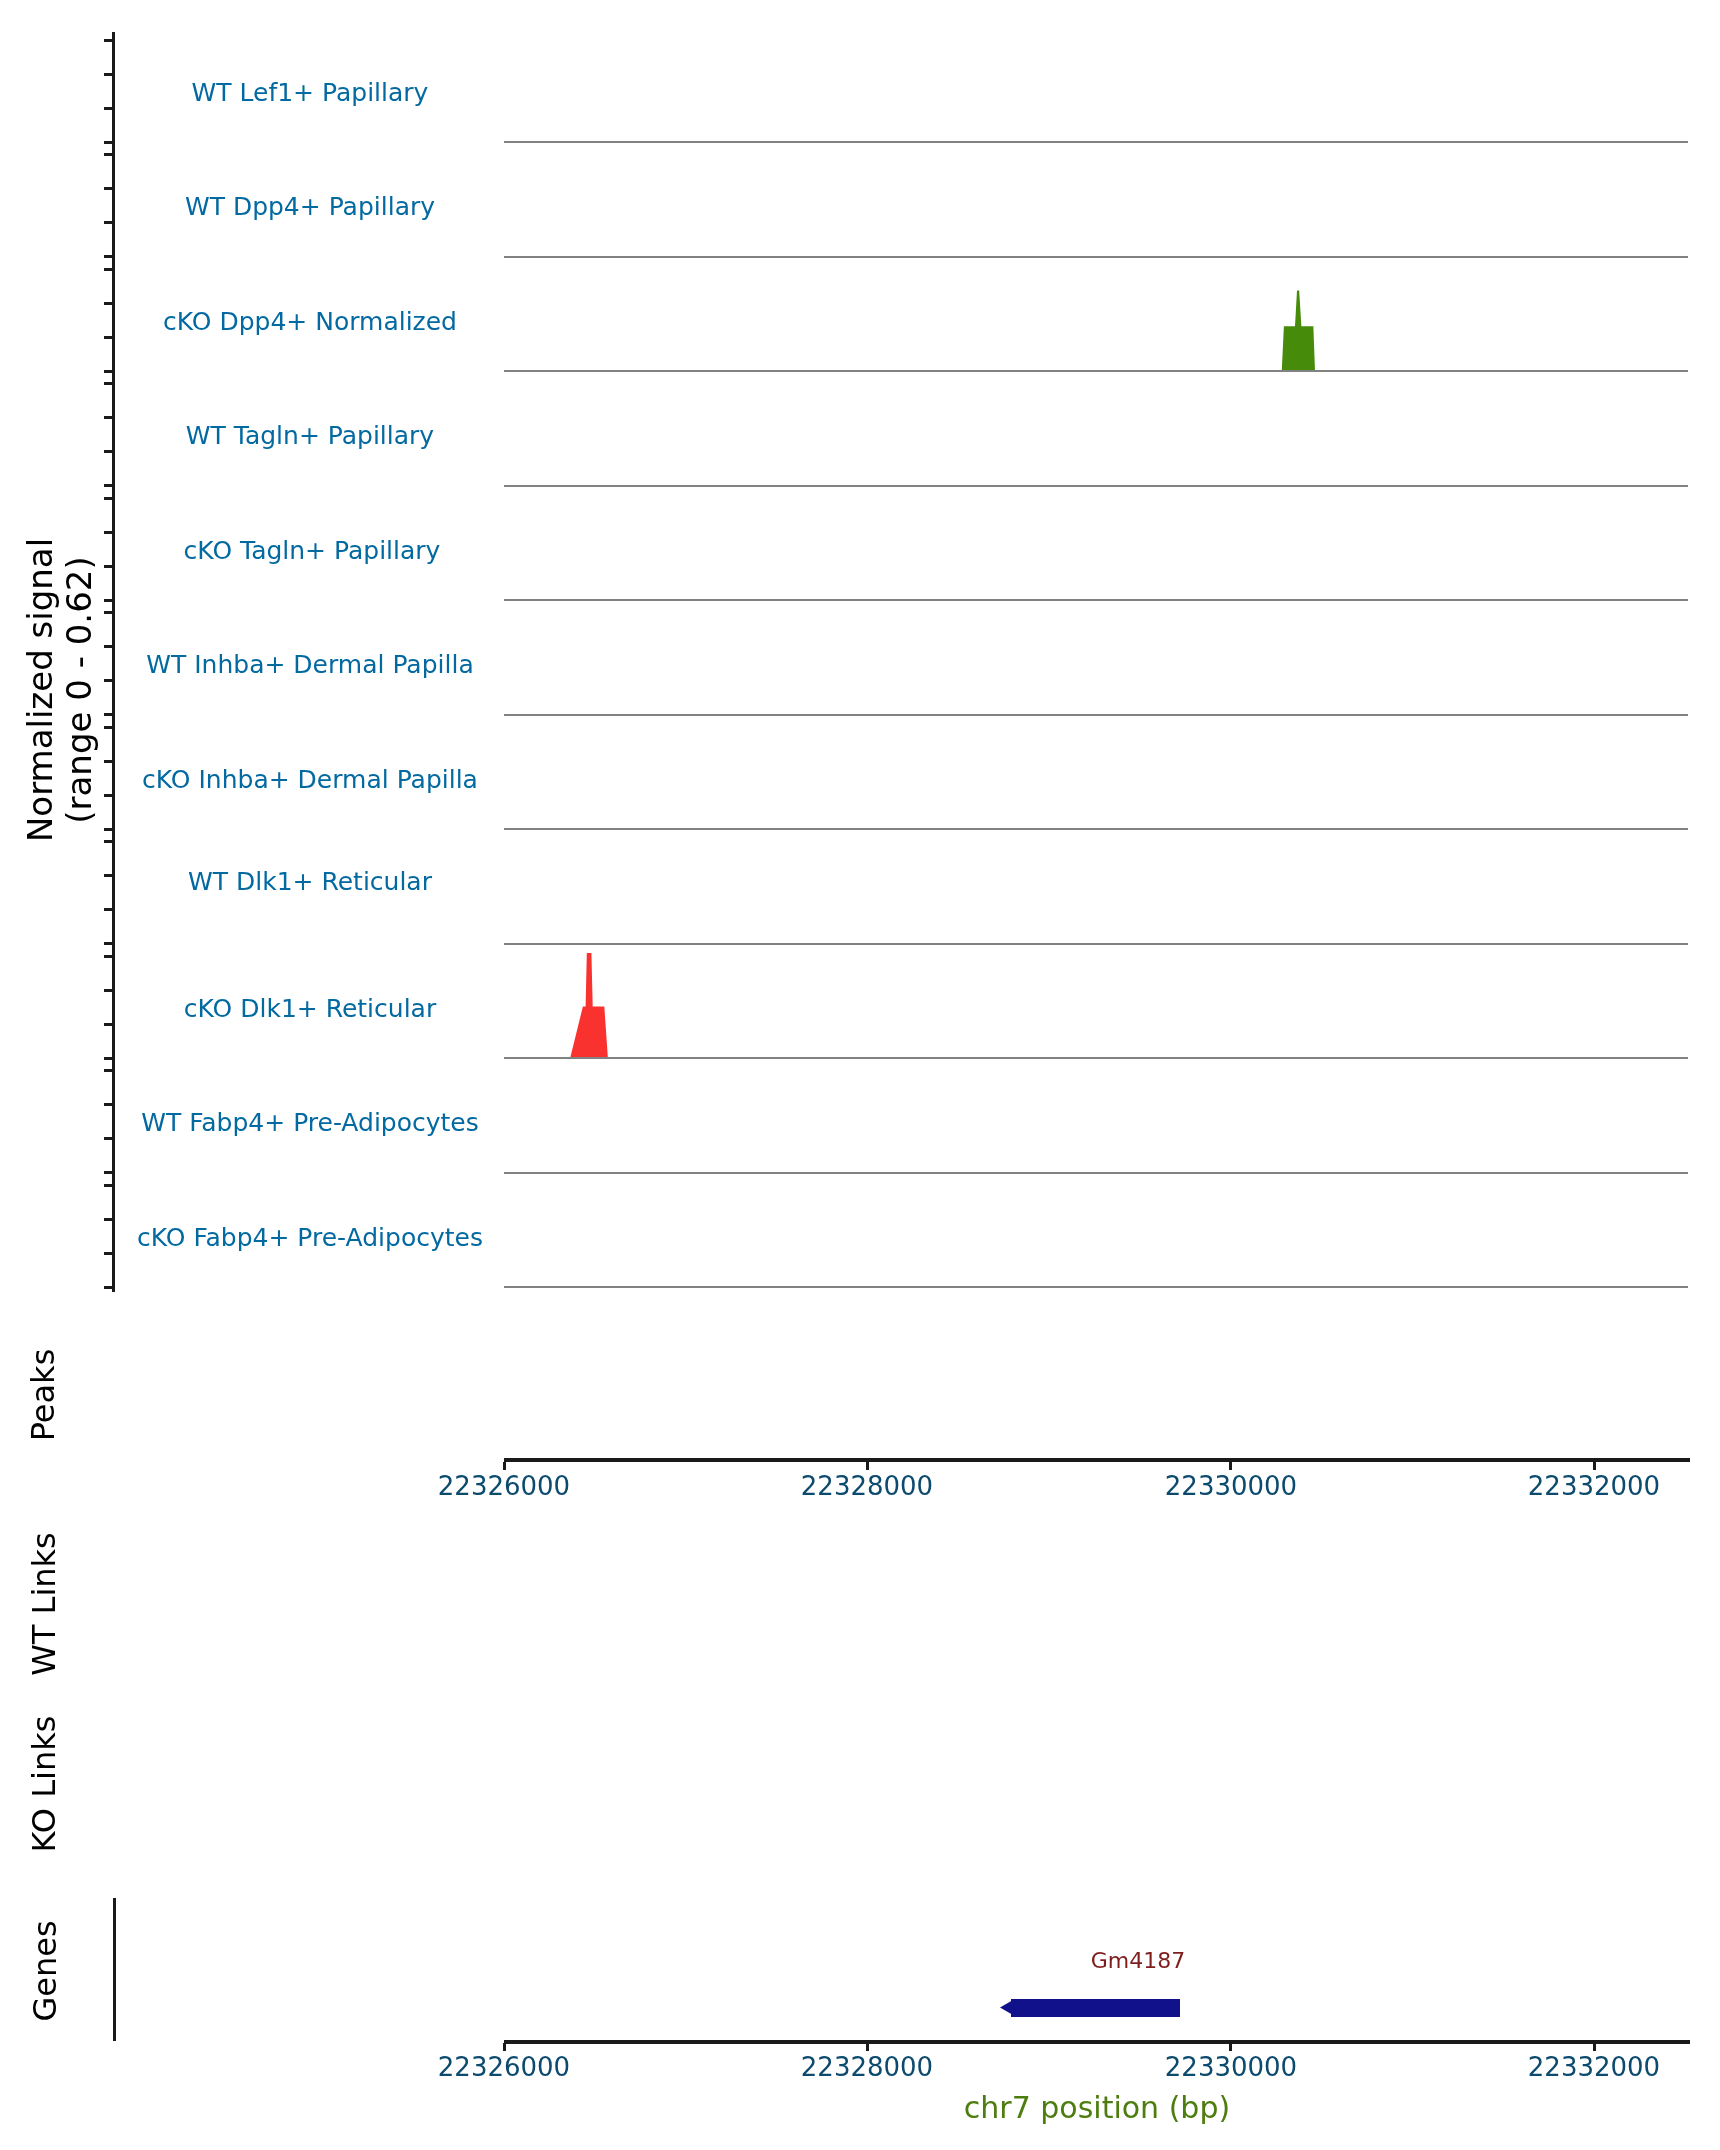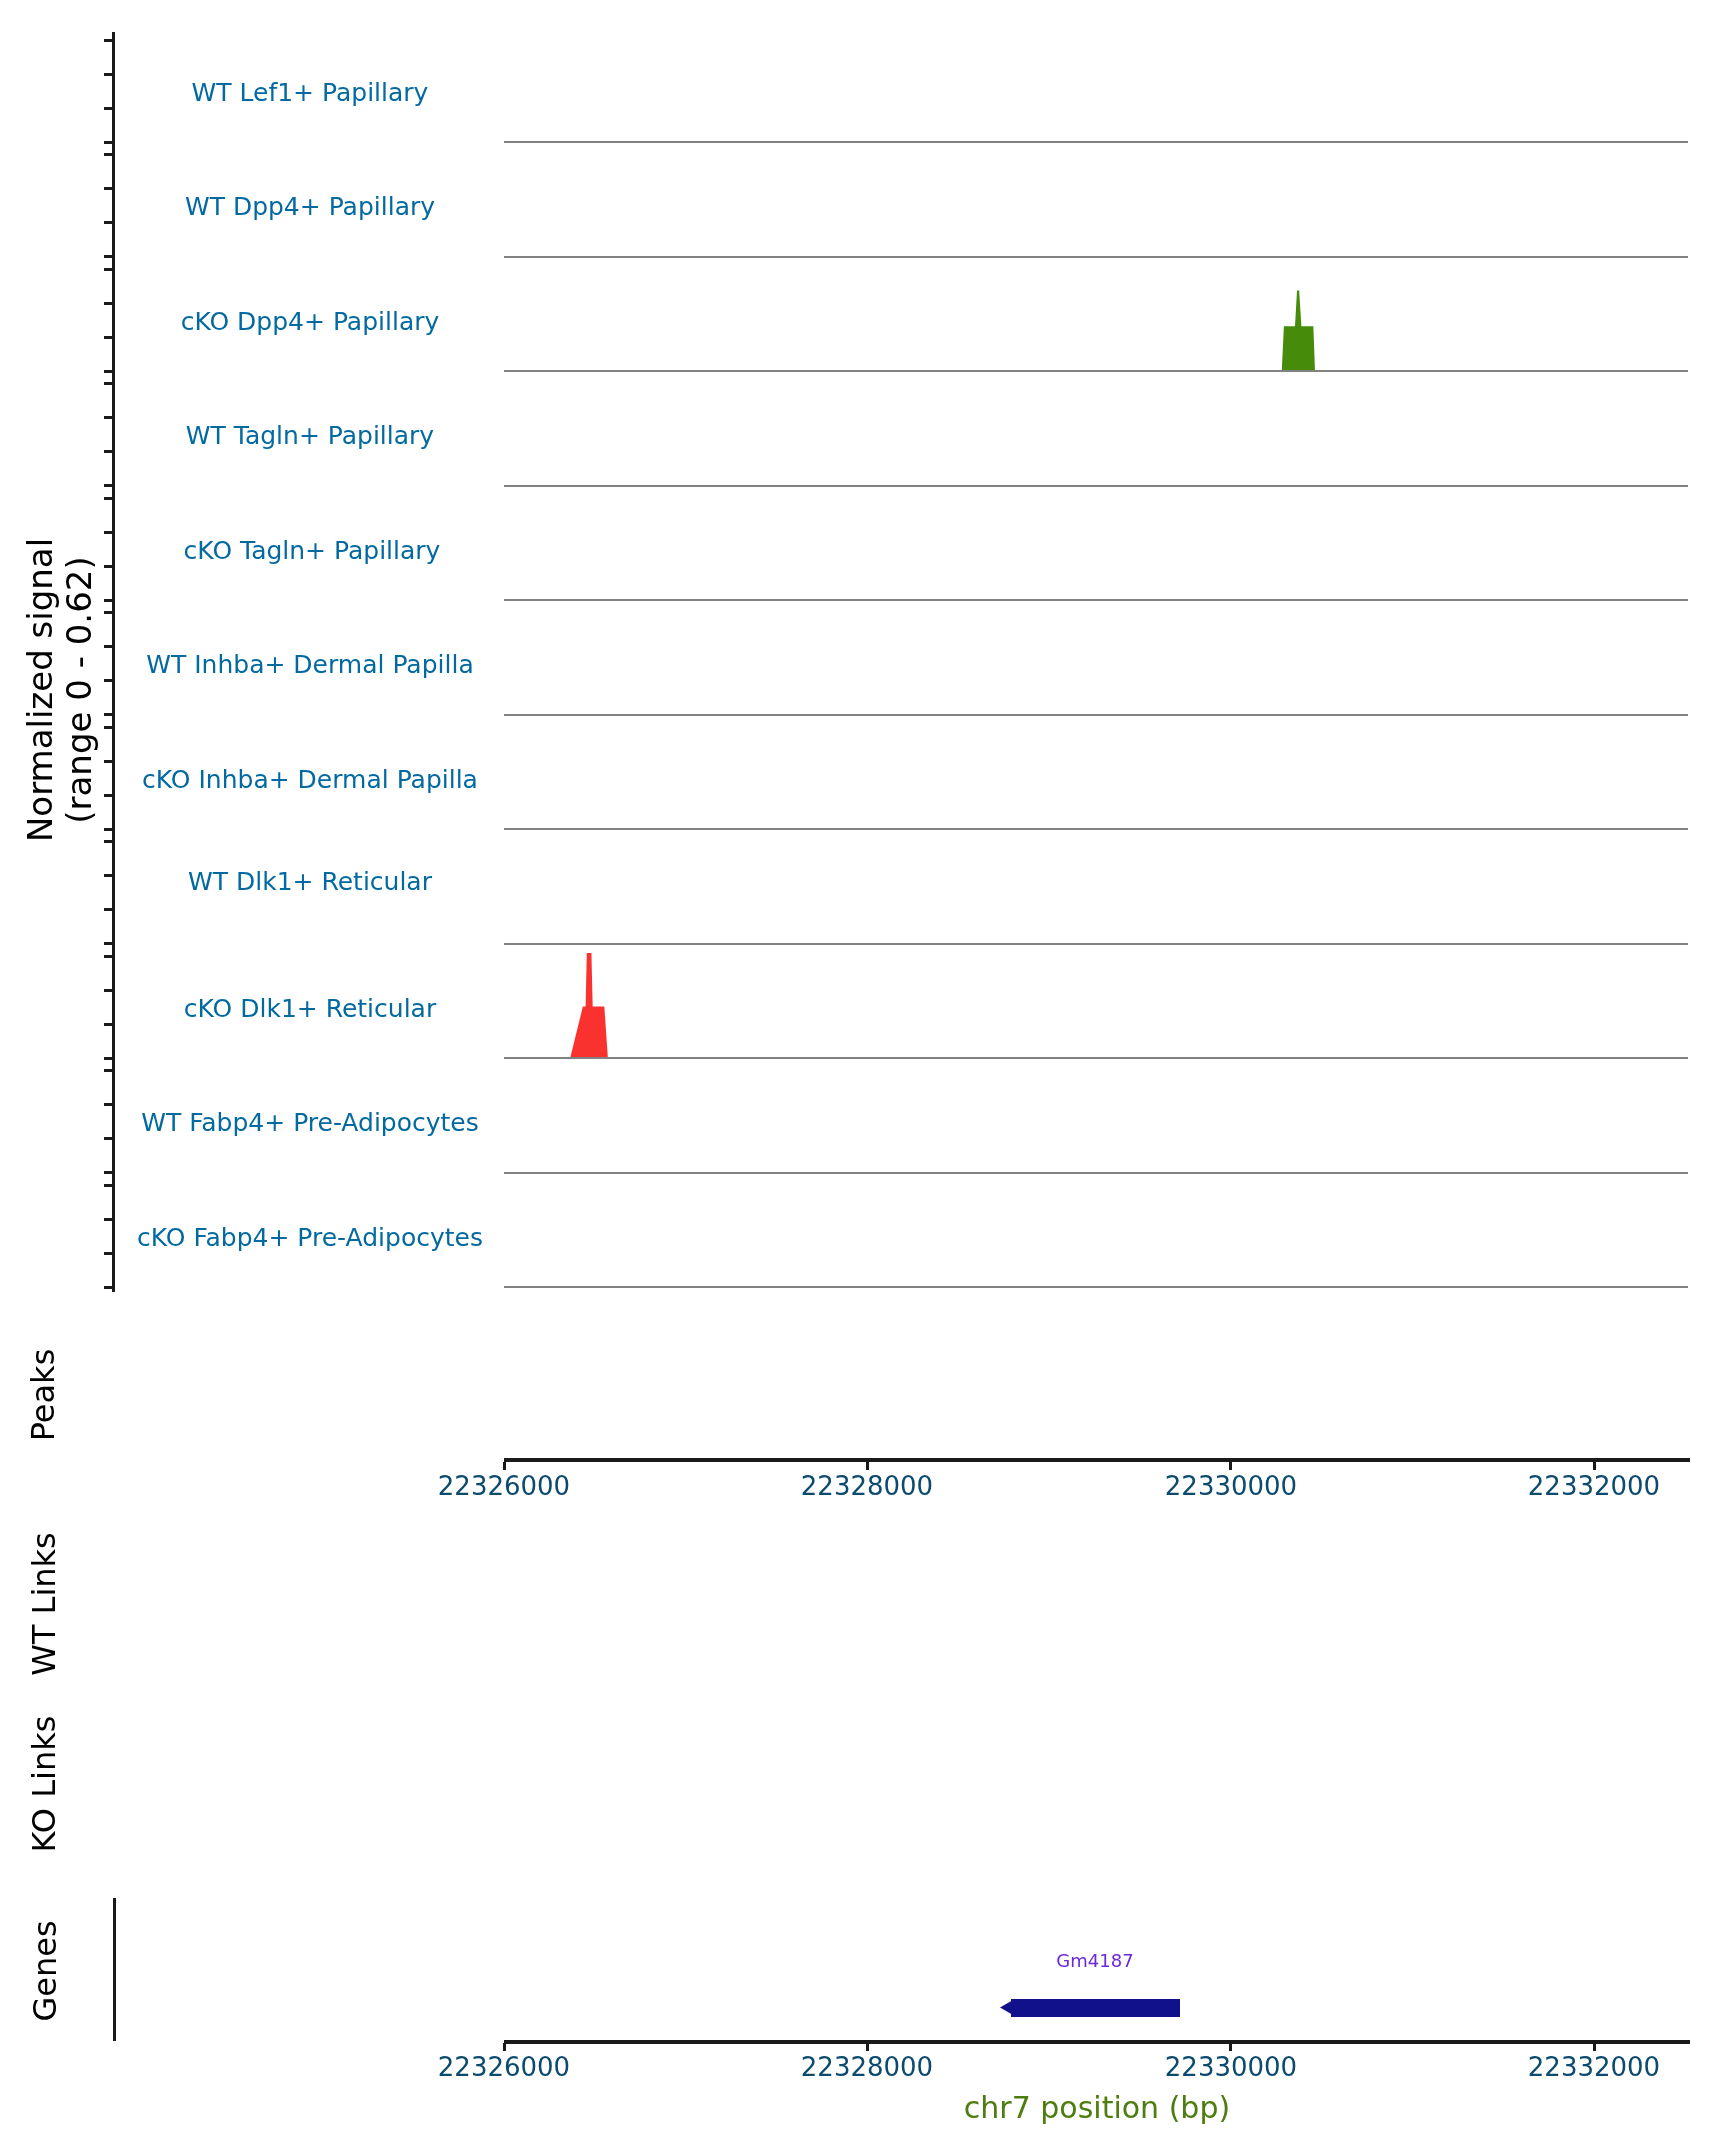--- a/index.html
+++ b/index.html
@@ -14,21 +14,21 @@
   .xtick{position:absolute;width:2.9px;height:8px;background:#1a1a1a;}
   .xticklabel{position:absolute;transform:translateX(-50%);white-space:nowrap;
               font-size:26px;line-height:27px;color:#0c4a6e;}
   .rot{position:absolute;transform:translate(-50%,-50%) rotate(-90deg);
        white-space:nowrap;color:#000;}
   .section-label{font-size:32px;}
   .ylabel{font-size:34px;line-height:39px;text-align:center;}
   .xaxis-title{position:absolute;transform:translateX(-50%);white-space:nowrap;
                font-size:30px;color:#4d7c0f;}
   .gene-label{position:absolute;transform:translateX(-50%);white-space:nowrap;
-              font-size:18px;line-height:23px;color:#6d28d9;}
+              font-size:22px;line-height:23px;color:#7f1d1d;margin-left:43px;}
   svg{position:absolute;left:0;top:0;}
 </style>
 </head>
 <body>
 
 <div class="figure">
 
   <svg id="peak-svg" width="1721" height="2151" viewBox="0 0 2400 3000">
       <polygon points="1787.5,517.7 1790.5,455.0 1806.0,455.0 1808.8,405.1 1811.8,405.1 1814.9,455.0 1831.6,455.0 1833.9,517.7" fill="#468c0a"></polygon>
       <polygon points="795.0,1475.9 812.8,1403.8 816.6,1403.8 818.3,1329.3 824.7,1329.3 826.5,1403.8 842.7,1403.8 847.7,1475.9" fill="#fa322f"></polygon>
@@ -48,21 +48,21 @@
       <div class="ytick" style="left:104px;top:107px;"></div>
       <div class="ytick" style="left:104px;top:73px;"></div>
       <div class="ytick" style="left:104px;top:39px;"></div>
       <div class="baseline" style="left:504px;top:256px;width:1184px;"></div>
       <div class="track-label" style="left:310px;top:192px;">WT Dpp4+ Papillary</div>
       <div class="ytick" style="left:104px;top:255px;"></div>
       <div class="ytick" style="left:104px;top:221px;"></div>
       <div class="ytick" style="left:104px;top:187px;"></div>
       <div class="ytick" style="left:104px;top:153px;"></div>
       <div class="baseline" style="left:504px;top:370px;width:1184px;"></div>
-      <div class="track-label" style="left:310px;top:307px;">cKO Dpp4+ Papillary</div>
+      <div class="track-label" style="left:310px;top:307px;">cKO Dpp4+ Normalized</div>
       <div class="ytick" style="left:104px;top:370px;"></div>
       <div class="ytick" style="left:104px;top:336px;"></div>
       <div class="ytick" style="left:104px;top:302px;"></div>
       <div class="ytick" style="left:104px;top:268px;"></div>
       <div class="baseline" style="left:504px;top:485px;width:1184px;"></div>
       <div class="track-label" style="left:310px;top:421px;">WT Tagln+ Papillary</div>
       <div class="ytick" style="left:104px;top:484px;"></div>
       <div class="ytick" style="left:104px;top:450px;"></div>
       <div class="ytick" style="left:104px;top:416px;"></div>
       <div class="ytick" style="left:104px;top:382px;"></div>

